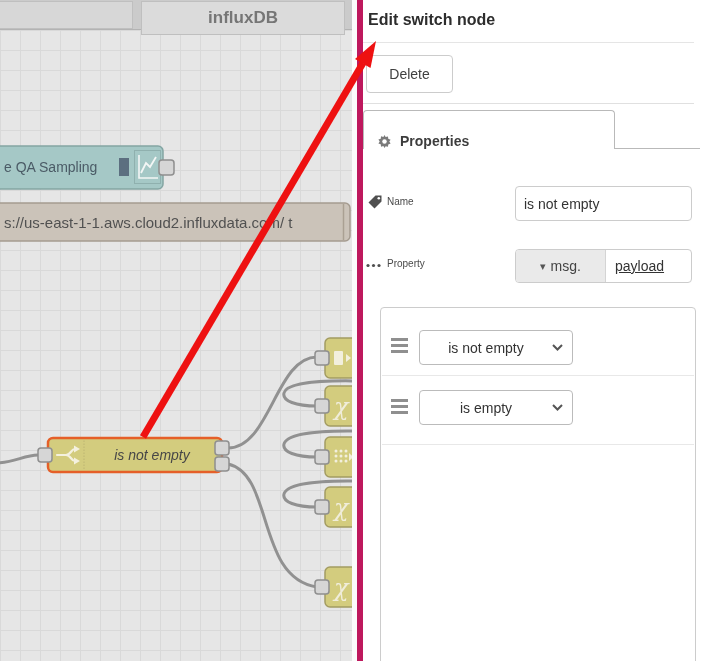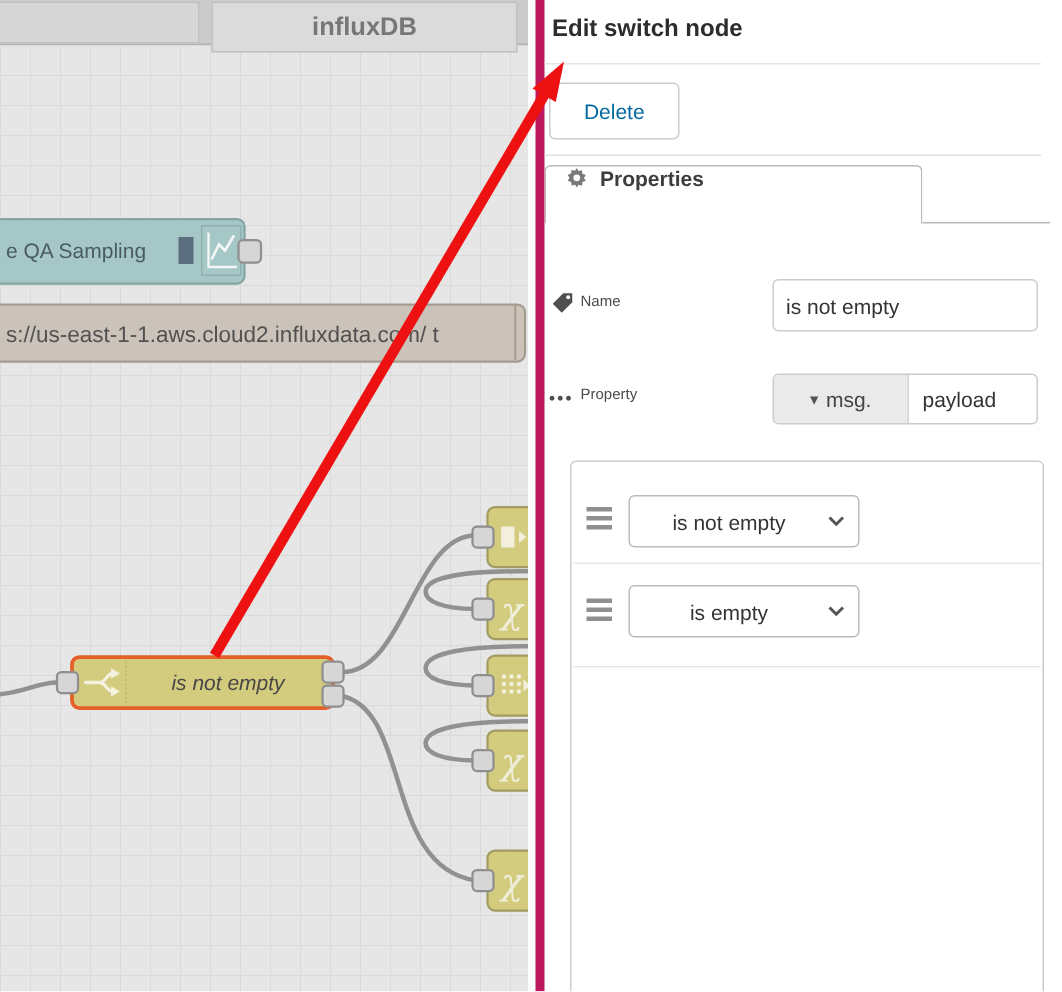--- a/index.html
+++ b/index.html
@@ -29,48 +29,48 @@
   .flow-svg{position:absolute;left:0;top:0;z-index:2;}
   .scroll-gutter{position:absolute;left:352px;top:0;width:19px;height:661px;background:#fbfbfb;z-index:5;}
   .scroll-thumb{position:absolute;left:5px;top:527px;width:4px;height:62px;background:#c9c9c9;border-radius:2px;}
   
   .panel{position:absolute;left:357px;top:0;width:337px;height:661px;background:#ffffff;border-left:6px solid #be185d;z-index:6;}
   .panel-title{position:absolute;left:5px;top:0;height:42px;line-height:40px;font-size:16px;font-weight:bold;color:#2d2d2d;}
   .sep-title{position:absolute;left:0;top:42px;width:100%;height:1px;background:#e5e5e5;}
   .btn-delete{
     position:absolute;left:3px;top:55px;width:87px;height:38px;
     background:#fff;border:1px solid #cccccc;border-radius:4px;
-    color:#0369a1;font-size:14px;font-family:"Liberation Sans",sans-serif;
+    color:#404040;font-size:14px;font-family:"Liberation Sans",sans-serif;
   }
   .sep-strip{position:absolute;left:0;top:103px;width:100%;height:1px;background:#e0e0e0;}
   .props-tab{
     position:absolute;left:0;top:110px;width:252px;height:39px;
     background:#fff;border:1px solid #b9b9b9;border-bottom:none;border-radius:4px 4px 0 0;
-    display:flex;align-items:flex-start;padding-left:13px;gap:8px;
+    display:flex;align-items:flex-end;padding-left:13px;gap:8px;
     font-size:14px;font-weight:bold;color:#3d3d3d;
   }
   .tabline{position:absolute;left:252px;top:148px;width:85px;height:1px;background:#b9b9b9;}
   .form-label{position:absolute;font-size:10px;color:#4a4a4a;}
   .icon-abs{position:absolute;}
   .text-input{
     position:absolute;left:152px;width:177px;height:35px;
     border:1px solid #cccccc;border-radius:4px;background:#fff;
     font-size:14px;color:#333;padding:0 8px;font-family:"Liberation Sans",sans-serif;
   }
   .typed-input{
     position:absolute;left:152px;top:249px;width:177px;height:34px;
     border:1px solid #cccccc;border-radius:4px;background:#fff;
     display:flex;align-items:stretch;overflow:hidden;
   }
   .typed-btn{
     width:90px;background:#eaeaea;border-right:1px solid #d4d4d4;
     display:flex;align-items:center;justify-content:center;gap:5px;
     font-size:14px;color:#444;
   }
-  .typed-val{flex:1;display:flex;align-items:center;padding-left:9px;font-size:14px;color:#333;}
+  .typed-val{flex:1;display:flex;align-items:center;padding-left:9px;font-size:14px;color:#333;text-decoration:underline;}
   .rules-box{
     position:absolute;left:17px;top:307px;width:316px;height:360px;
     border:1px solid #cccccc;border-radius:4px;background:#fff;overflow:hidden;
   }
   .rule-sep{position:absolute;left:1px;right:1px;height:1px;background:#e8e8e8;}
   .hamburger{position:absolute;left:10px;width:17px;}
   .hamburger div{height:3px;background:#8f8f8f;margin-bottom:3px;}
   .rule-select{
     position:absolute;left:38px;width:154px;height:35px;
     border:1px solid #bbbbbb;border-radius:4px;background:#fff;

